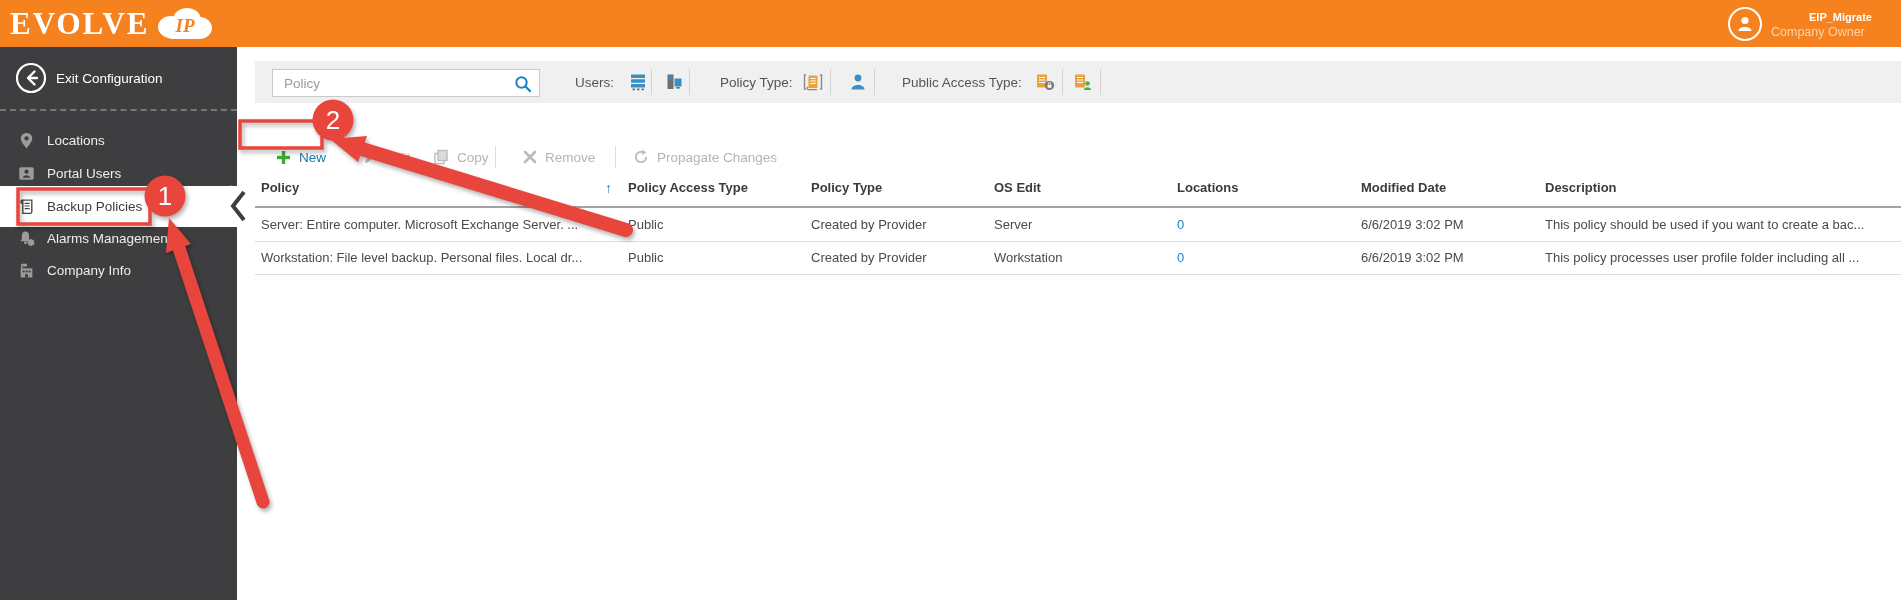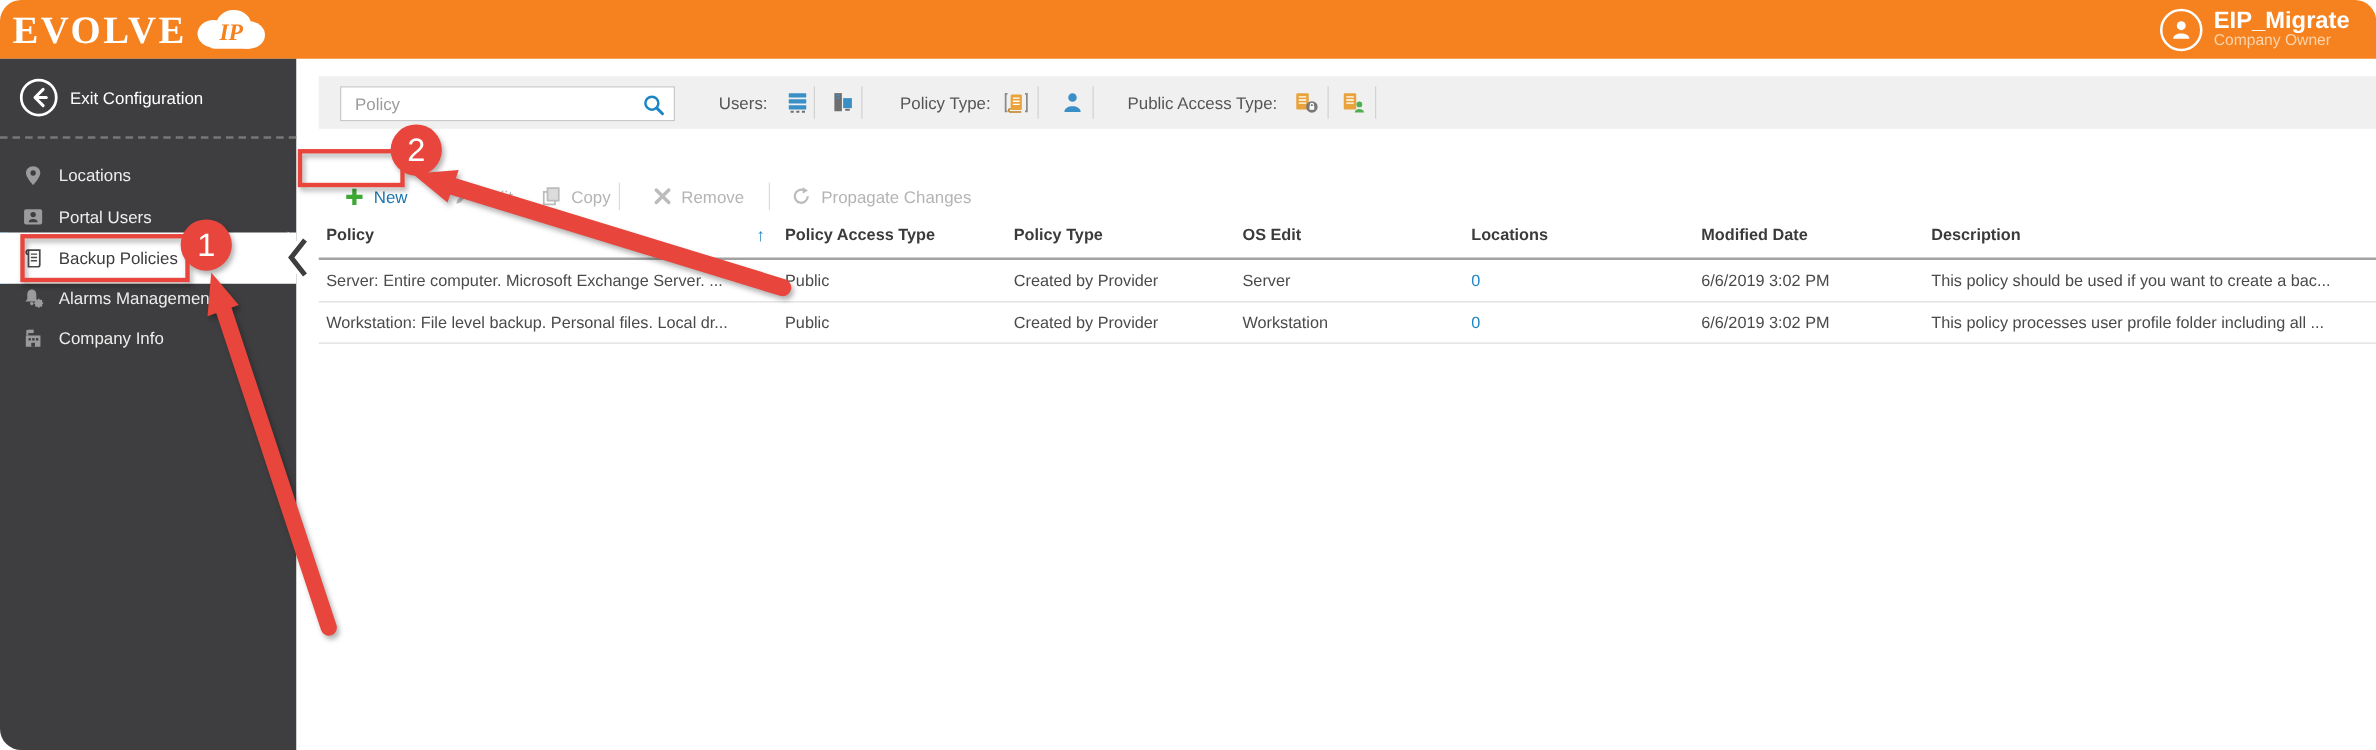--- a/index.html
+++ b/index.html
@@ -1,28 +1,28 @@
 <!DOCTYPE html>
 <html><head>
 <meta charset="utf-8">
 <style>
   * { box-sizing: border-box; margin: 0; padding: 0; }
   html,body { background:#fff; }
   body { font-family: "Liberation Sans", sans-serif; }
-  #canvas { position:relative; width:1901px; height:600px; overflow:hidden; background:#fff;border-radius:17px; }
+  #canvas { position:relative; width:1901px; height:600px; overflow:hidden; background:#fff; }
 
   
   .app-header { position:absolute; left:0; top:0; width:1901px; height:47px; background:#f5821f; }
   .logo { position:absolute; left:10px; top:5px; height:38px; display:flex; align-items:center; }
   .logo-text { font-family:"Liberation Serif", serif; font-weight:bold; color:#fff; font-size:31px; letter-spacing:2px; line-height:38px; }
   .logo-cloud { position:relative; margin-left:4px; width:62px; height:38px; }
   .user-chip { position:absolute; right:10px; top:5px; height:38px; display:flex; align-items:center; }
   .avatar { width:34px; height:34px; border:2px solid #fff; border-radius:50%; display:flex; align-items:center; justify-content:center; }
   .user-meta { margin-left:9px; width:120px; overflow:hidden; }
-  .user-name { color:#fff; font-weight:bold; font-size:19px; line-height:16px; white-space:nowrap; }
+  .user-name { color:#fff; font-weight:bold; font-size:11px; line-height:16px; white-space:nowrap;margin-left:38px; }
   .user-role { color:#fad3ac; font-size:12.5px; line-height:15px; white-space:nowrap; }
 
   
   .sidebar { position:absolute; left:0; top:47px; width:237px; height:553px; background:#3e3e40; }
   .exit-row { position:absolute; left:0; top:0; width:237px; height:62px; display:flex; align-items:center; cursor:pointer; }
   .exit-icon { margin-left:15px; width:32px; height:32px; }
   .exit-label { margin-left:9px; color:#fff; font-size:13.5px; }
   .sidebar-sep { position:absolute; left:0; top:62px; width:237px; border-top:2px dashed #777; }
 
   .nav-item { position:absolute; left:0; width:237px; height:32px; display:flex; align-items:center; color:#ededed; font-size:13.5px; cursor:pointer; }

